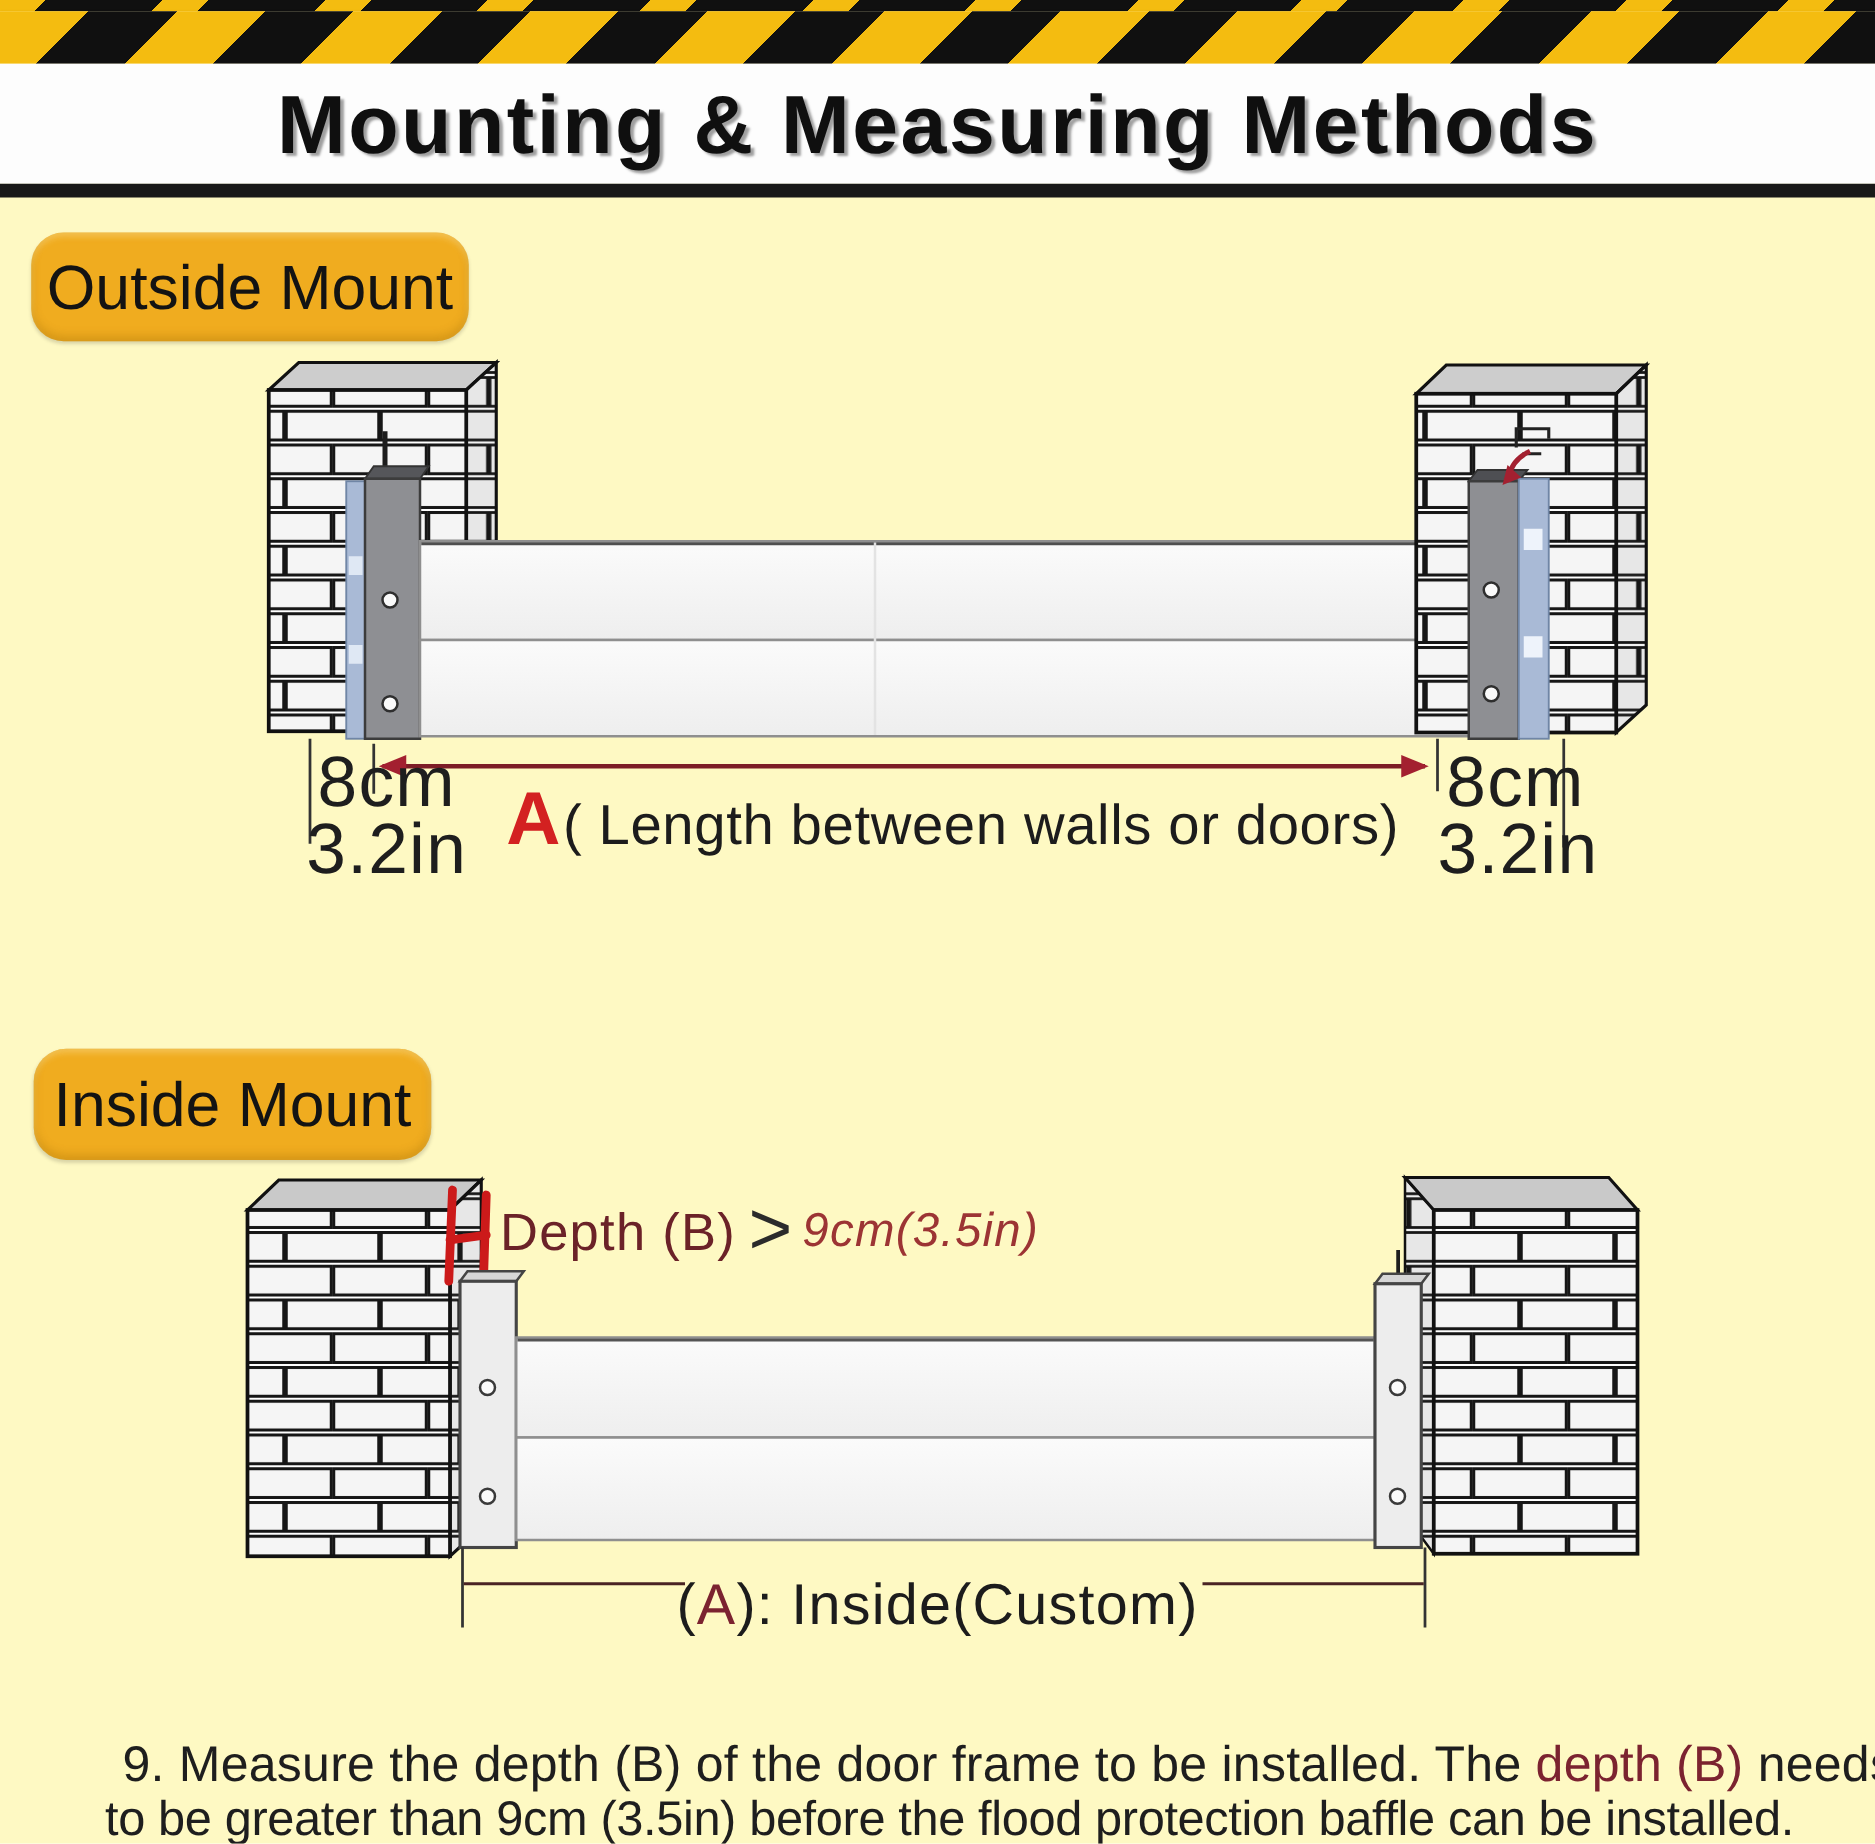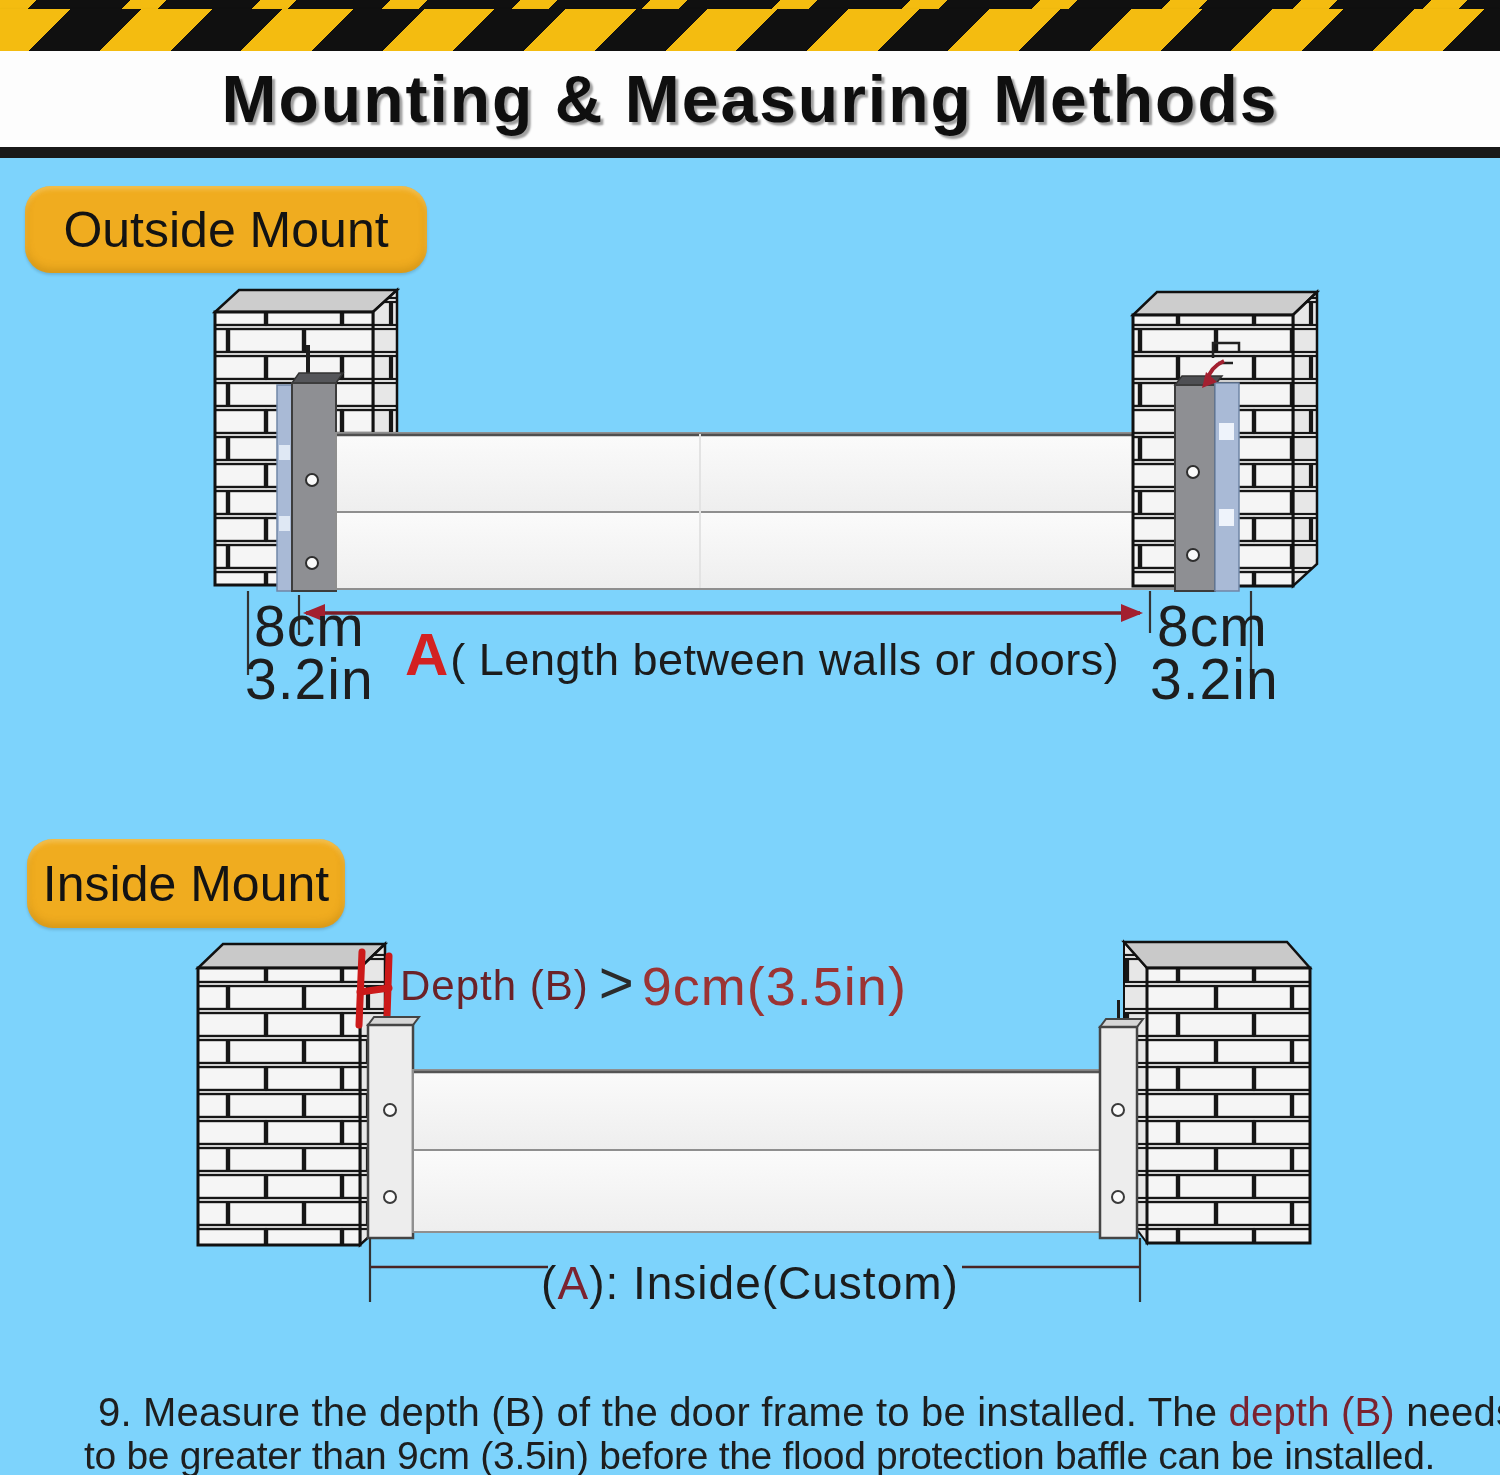--- a/index.html
+++ b/index.html
@@ -1,47 +1,47 @@
 <!DOCTYPE html>
 <html><head>
 <meta charset="utf-8">
 <style>
   html,body{margin:0;padding:0;background:#fff;}
-  .page{position:relative;width:1500px;height:1475px;background:#7dd3fc;overflow:hidden;
+  .page{position:relative;width:1500px;height:1475px;background:#fef9c3;overflow:hidden;
         font-family:"Liberation Sans",sans-serif;color:#1c1c1c;}
   
   .hazard-top{position:absolute;left:0;top:0;width:1500px;height:9px;
       background:repeating-linear-gradient(135deg,#f4bc10 0 26px,#101010 26px 92px);}
   .hazard-main{position:absolute;left:0;top:9px;width:1500px;height:42px;
       background:repeating-linear-gradient(135deg,#f4bc10 0 50px,#101010 50px 100px);
       box-shadow:0 2px 3px rgba(0,0,0,.35);}
   .title-band{position:absolute;left:0;top:51px;width:1500px;height:96px;background:#fdfdfd;
       display:flex;align-items:center;justify-content:center;}
   .page-title{font-size:66px;font-weight:700;letter-spacing:2px;color:#0f0f0f;
       text-shadow:3px 3px 2px #9f9f9f;white-space:nowrap;}
   .dark-divider{position:absolute;left:0;top:147px;width:1500px;height:11px;background:#191919;}
   
   .badge{position:absolute;background:#f0ac1f;border-radius:26px;
       display:flex;align-items:center;justify-content:center;
       font-size:50px;color:#131313;white-space:nowrap;
       box-shadow:inset 0 -4px 8px rgba(150,100,0,.30), inset 0 3px 5px rgba(255,230,160,.45), 0 2px 3px rgba(0,0,0,.15);}
-  .badge-outside{left:25px;top:186px;width:402px;height:87px;}
+  .badge-outside{left:25px;top:186px;width:350px;height:87px;}
   .badge-inside{left:27px;top:839px;width:318px;height:89px;}
   
   .svg1{position:absolute;left:0;top:273px;}
   .svg2{position:absolute;left:0;top:930px;}
   
   .mlabel{position:absolute;font-size:57px;color:#1e1e1e;white-space:nowrap;letter-spacing:1px;}
   .dim-a-row{position:absolute;left:405px;top:620px;display:flex;align-items:baseline;white-space:nowrap;}
   .dim-a-letter{font-size:60px;font-weight:700;color:#d32121;margin-right:2px;}
   .dim-a-rest{font-size:45px;color:#1c1c1c;letter-spacing:.5px;}
   .depth-row{position:absolute;left:400px;top:948px;display:flex;align-items:center;white-space:nowrap;}
   .depth-label{font-size:42px;color:#6b2228;letter-spacing:1px;}
   .depth-gt{font-size:60px;color:#2b2b2b;margin:0 8px 6px 10px;font-weight:400;}
-  .depth-value{font-size:54px;color:#9c3434;letter-spacing:1px;}
+  .depth-value{font-size:38px;color:#9c3434;letter-spacing:1px;font-style:italic;}
   .len-row{position:absolute;left:0;top:1256px;width:1500px;display:flex;justify-content:center;align-items:baseline;white-space:nowrap;font-size:46px;letter-spacing:1px;}
   .len-a{color:#7b2330;}
   
   .step{position:absolute;font-size:40px;color:#1e1e1e;white-space:nowrap;letter-spacing:.2px;}
   .maroon{color:#7b2330;}
   .s3{font-size:39px;letter-spacing:-.3px;}
 </style>
 </head>
 <body>
 

